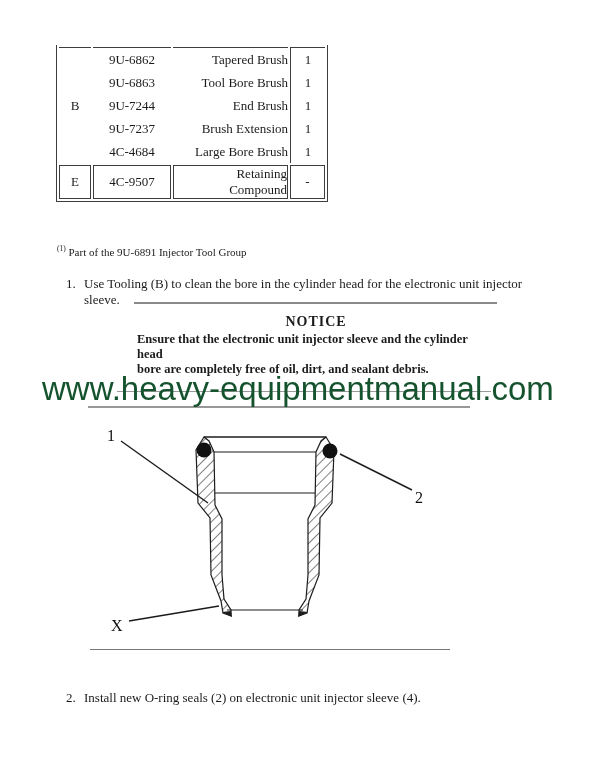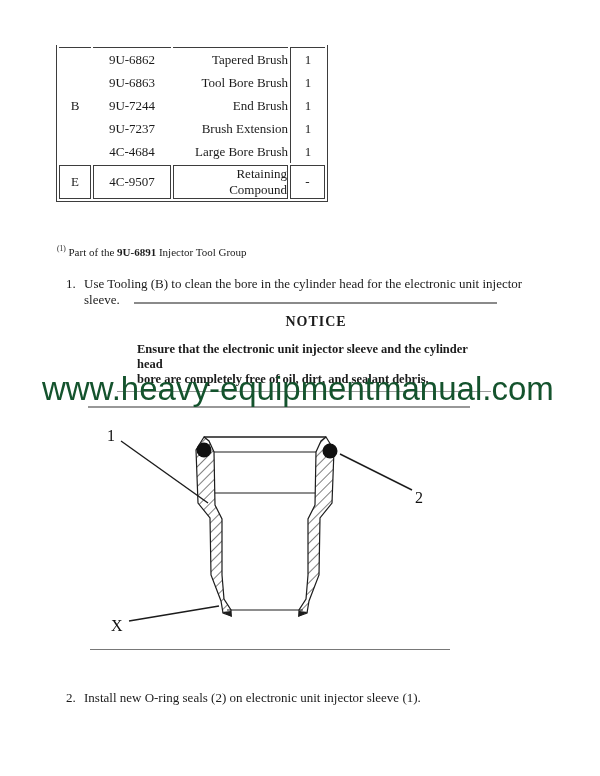--- a/index.html
+++ b/index.html
@@ -16,34 +16,34 @@
   .col-desc{width:108px;text-align:right;padding-left:5px !important;}
   .col-qty{width:33px;text-align:center;}
   tr.grp td{border-top:1px solid #3d3d3d;}
   tr.grp td.col-qty{border-left:1px solid #3d3d3d;}
   tr.row td{border:1px solid #3d3d3d;height:23px;}
   .stack div{height:23px;line-height:23px;}
   sup.fn{font-size:8px;vertical-align:super;line-height:0;}
 
   .footnote{position:absolute;left:57px;top:244px;font-size:11px;}
   .footnote sup{font-size:7.5px;}
-  .footnote b{font-weight:bold;}
+  .footnote b{font-weight:normal;}
 
   
   .step{position:absolute;display:flex;font-size:13px;line-height:16px;}
   .step .num{width:18px;flex:none;}
   .step1{left:66px;top:276px;width:480px;}
   .step2{left:66px;top:690px;width:480px;}
 
   
   .rule{position:absolute;}
   .notice-top{left:134px;top:302px;width:363px;height:2px;background:#8a8a8a;}
   .notice-heading{position:absolute;left:135px;top:314px;width:362px;text-align:center;
                   font-weight:bold;font-size:14px;letter-spacing:1px;}
-  .notice-body{position:absolute;left:137px;top:342px;width:352px;font-weight:bold;
+  .notice-body{position:absolute;left:137px;top:332px;width:352px;font-weight:bold;
                font-size:12.5px;line-height:15px;}
   .notice-bottom{left:117px;top:391px;width:374px;height:1px;background:#9a9a9a;}
   .ill-top{left:88px;top:406px;width:382px;height:2px;background:#989898;}
 
   
   .watermark{position:absolute;left:42px;top:370px;font-family:"Liberation Sans",sans-serif;
              font-size:33px;white-space:nowrap;z-index:5;}
 
   
   svg.ill{position:absolute;left:0;top:410px;}
@@ -139,16 +139,16 @@
 
     <text x="107" y="441">1</text>
     <text x="415" y="503">2</text>
     <text x="111" y="631">X</text>
   </svg>
 
   <div class="rule caption-rule"></div>
 
   <div class="step step2">
     <span class="num">2.</span>
-    <span>Install new O-ring seals (2) on electronic unit injector sleeve (1).</span>
+    <span>Install new O-ring seals (2) on electronic unit injector sleeve (4).</span>
   </div>
 
 </div>
 
 </body></html>

